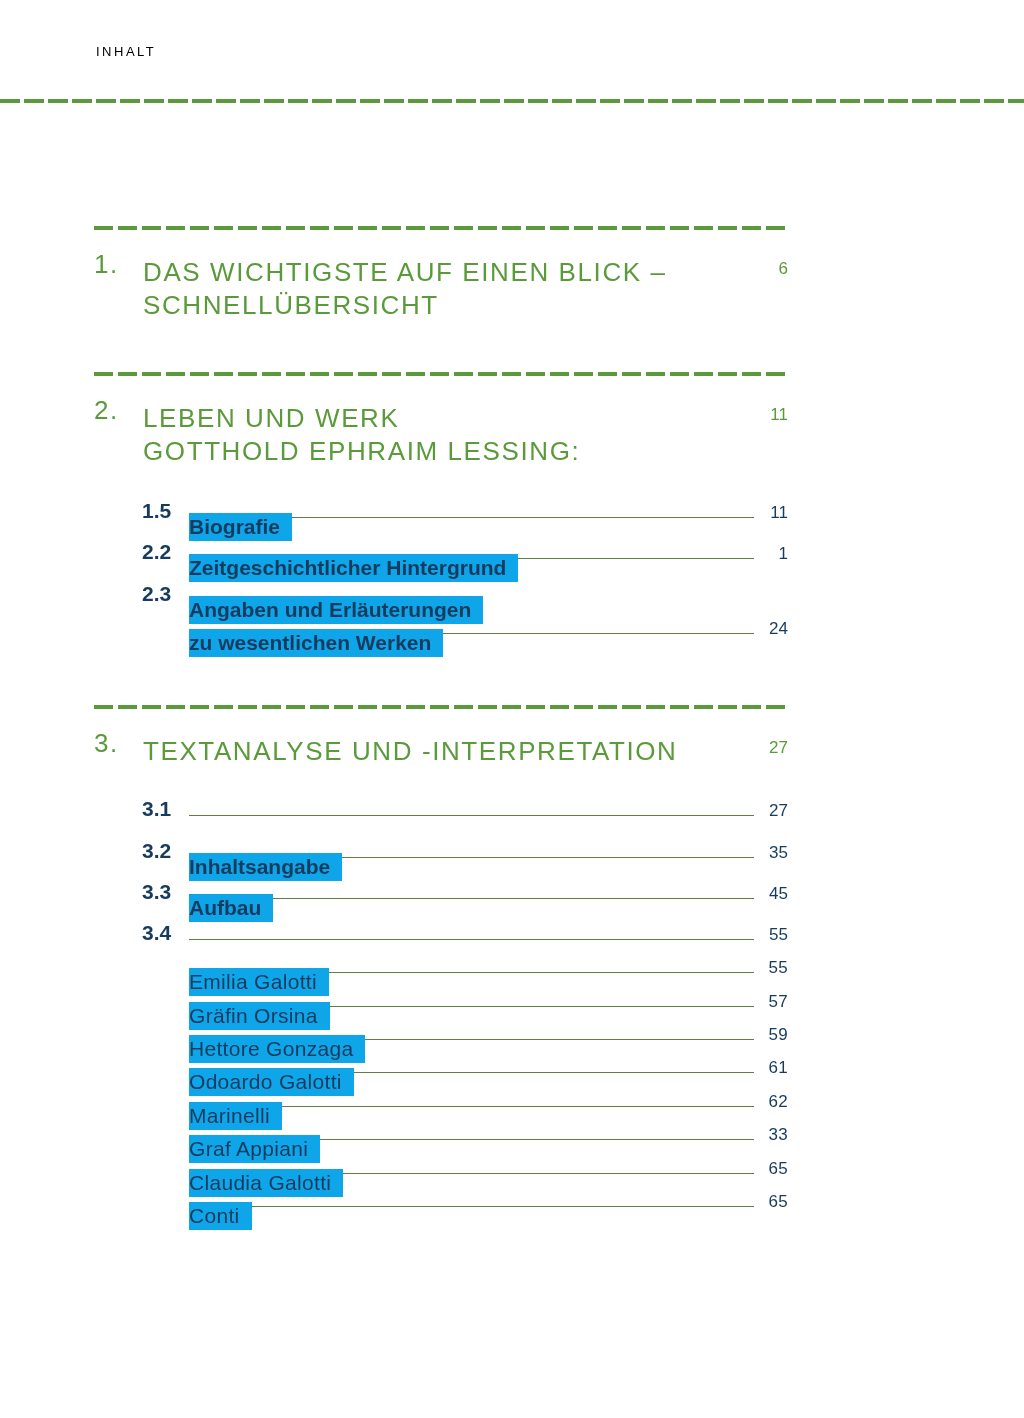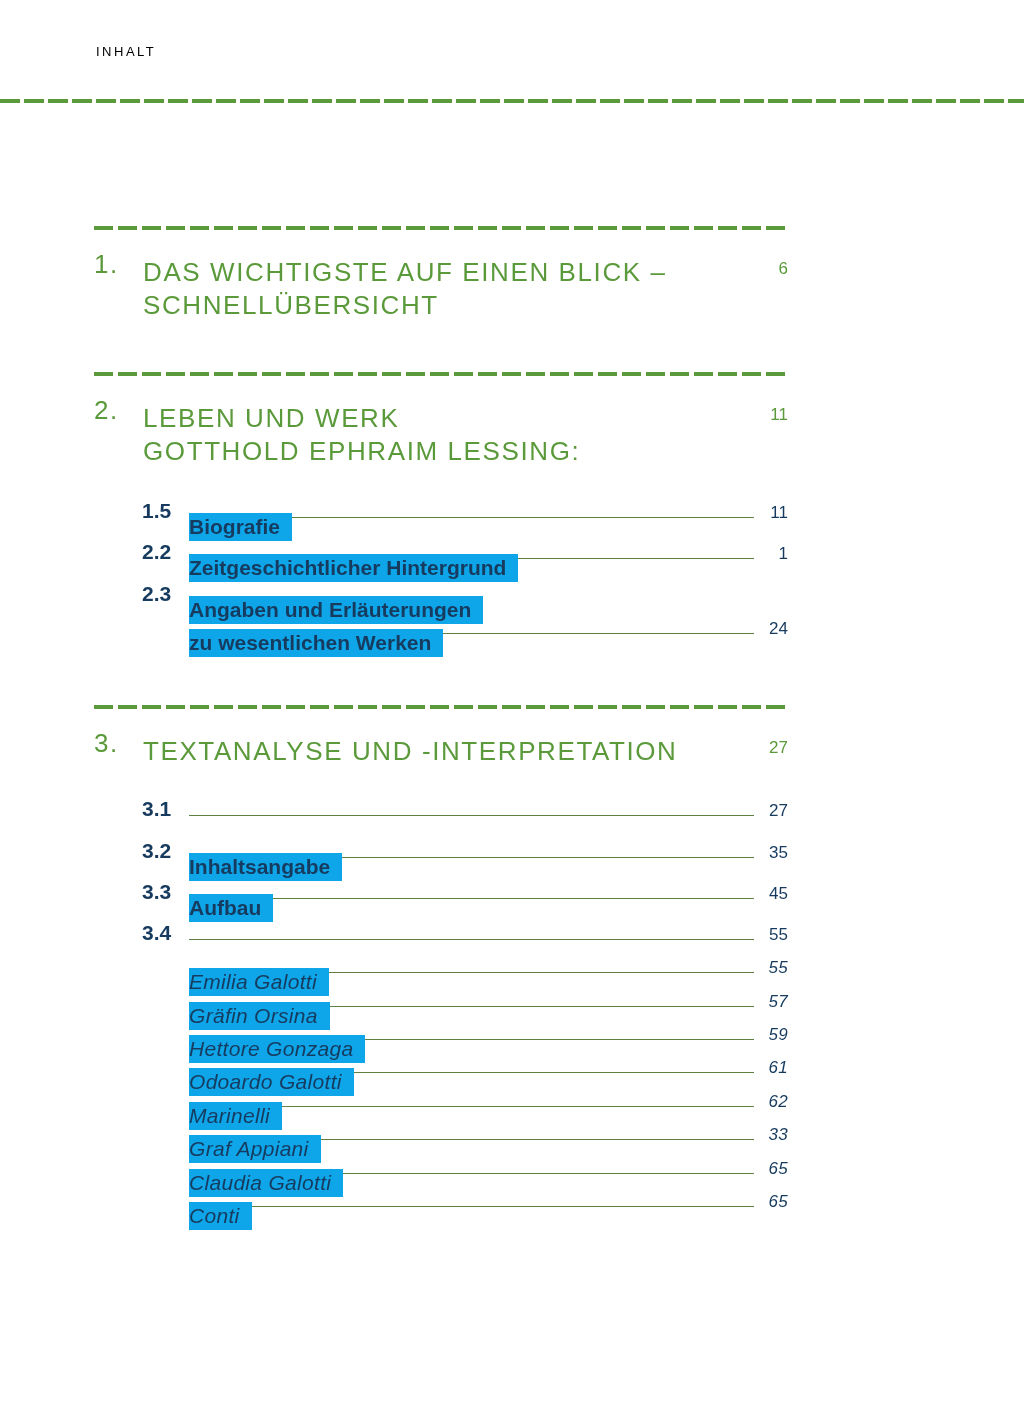--- a/index.html
+++ b/index.html
@@ -37,21 +37,21 @@
   .entry.bold { font-weight: bold; }
   .entry .enum { position: absolute; left: 0; top: 0; }
   .entry .etitle { position: absolute; left: 47px; top: 16px; background: #0ea5e9; padding-right: 12px; white-space: nowrap; }
   .entry .leader {
     position: absolute; left: 47px; right: 34px; top: 20px; height: 0;
     border-top: 1.5px solid #5f8040;
   }
   .entry .epage {
     position: absolute; right: 0; top: 2px; font-size: 17px; font-weight: normal;
   }
-  .entry.sub { font-weight: normal; letter-spacing: 0.3px; font-style: italic; }
+  .entry.sub { font-weight: normal; letter-spacing: 0.3px; }
 </style>
 </head>
 <body>
 
 <div class="running-head">INHALT</div>
 <div class="top-rule"></div>
 
 <div class="toc">
 
   <div class="sec-rule" style="top:226px"></div>

